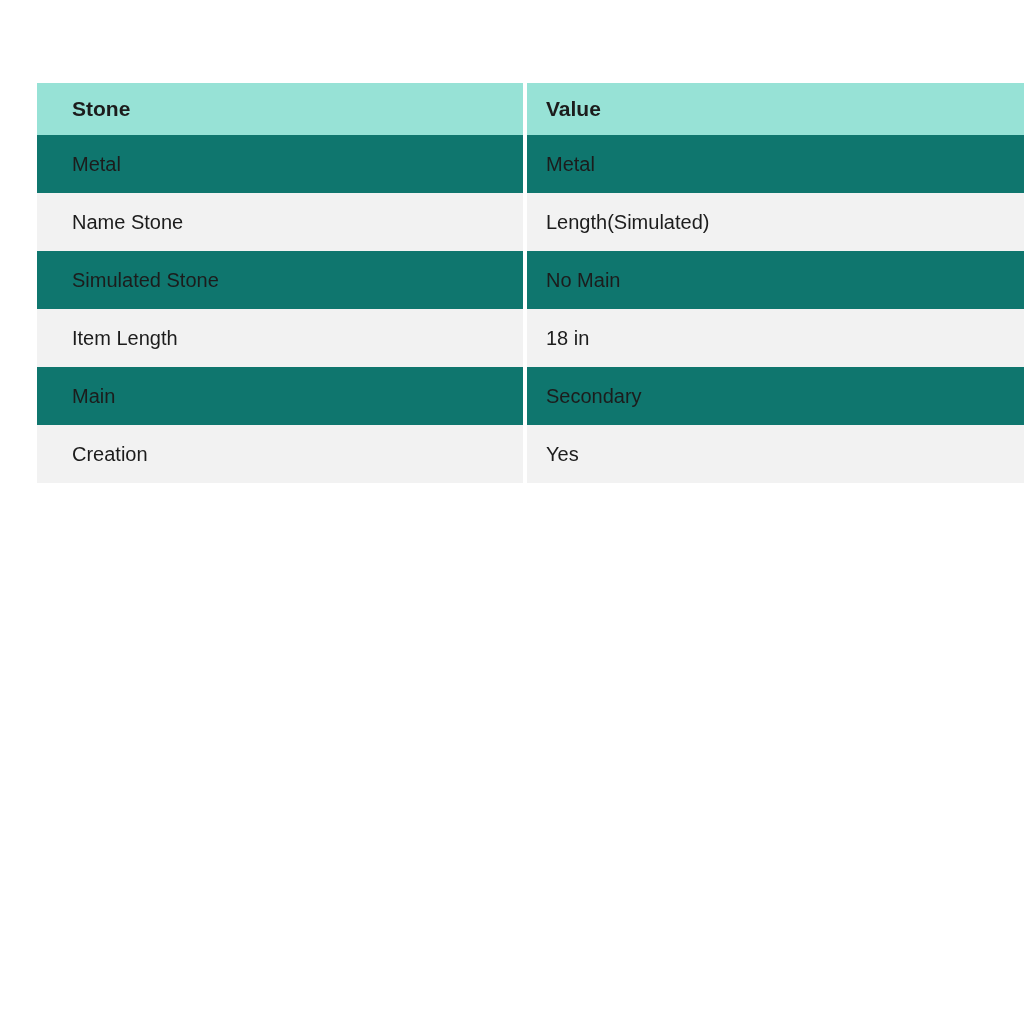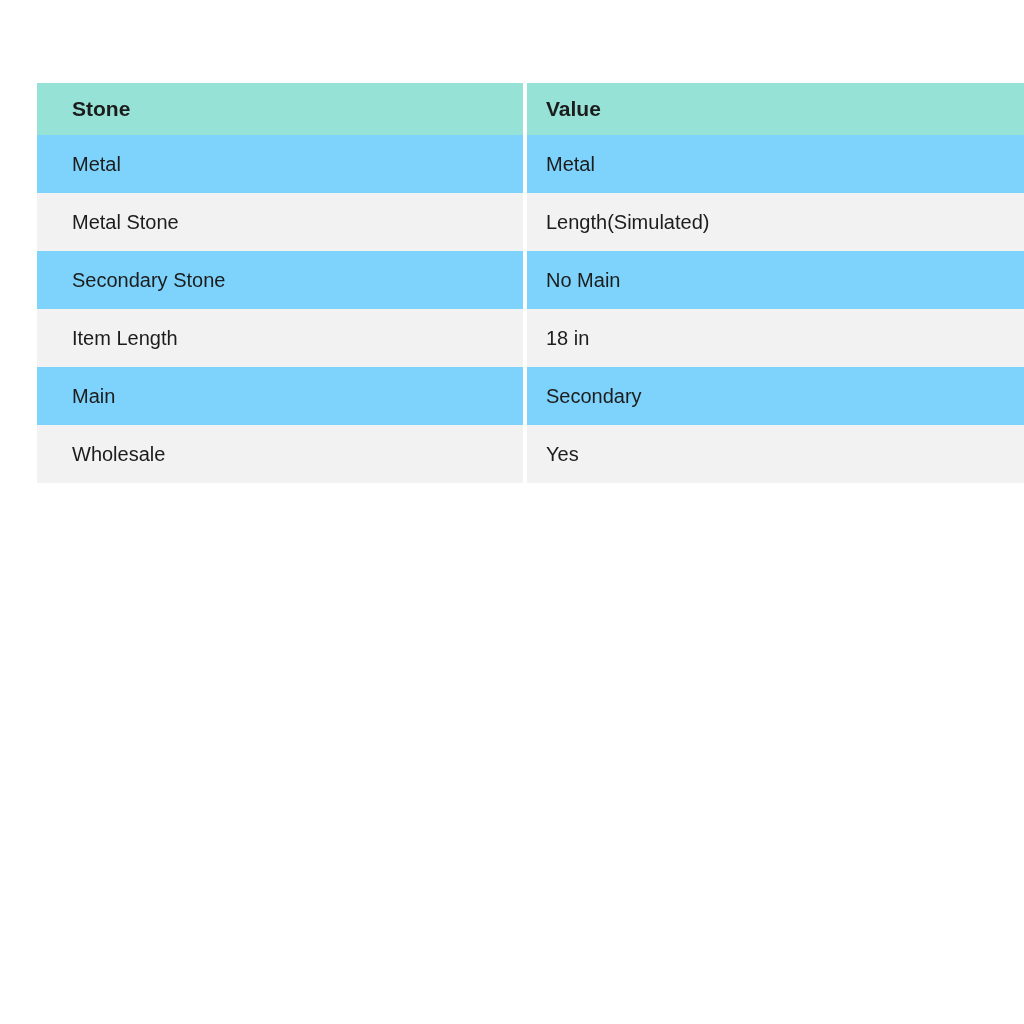--- a/index.html
+++ b/index.html
@@ -35,21 +35,21 @@
   .spec-table th {
     background: var(--header-bg, #97e2d6);
     height: 52px;
     font-size: 21px;
     font-weight: 600;
   }
   .spec-table td {
     height: 58px;
     font-size: 20px;
     font-weight: 400;
-    background: #7dd3fc;
+    background: #0f766e;
   }
   .spec-table th.col-name,
   .spec-table td.col-name {
     width: 490px;
     padding-left: 35px;
     border-right: 4px solid #ffffff;
   }
   .spec-table th.col-value,
   .spec-table td.col-value {
     width: 506px;
@@ -68,33 +68,33 @@
       <th class="col-name">Stone</th>
       <th class="col-value">Value</th>
     </tr>
   </thead>
   <tbody>
     <tr>
       <td class="col-name">Metal</td>
       <td class="col-value">Metal</td>
     </tr>
     <tr>
-      <td class="col-name">Metal Stone</td>
+      <td class="col-name">Name Stone</td>
       <td class="col-value">Length(Simulated)</td>
     </tr>
     <tr>
-      <td class="col-name">Secondary Stone</td>
+      <td class="col-name">Simulated Stone</td>
       <td class="col-value">No Main</td>
     </tr>
     <tr>
       <td class="col-name">Item Length</td>
       <td class="col-value">18 in</td>
     </tr>
     <tr>
       <td class="col-name">Main</td>
       <td class="col-value">Secondary</td>
     </tr>
     <tr>
-      <td class="col-name">Wholesale</td>
+      <td class="col-name">Creation</td>
       <td class="col-value">Yes</td>
     </tr>
   </tbody>
 </table>
 
 </body></html>

